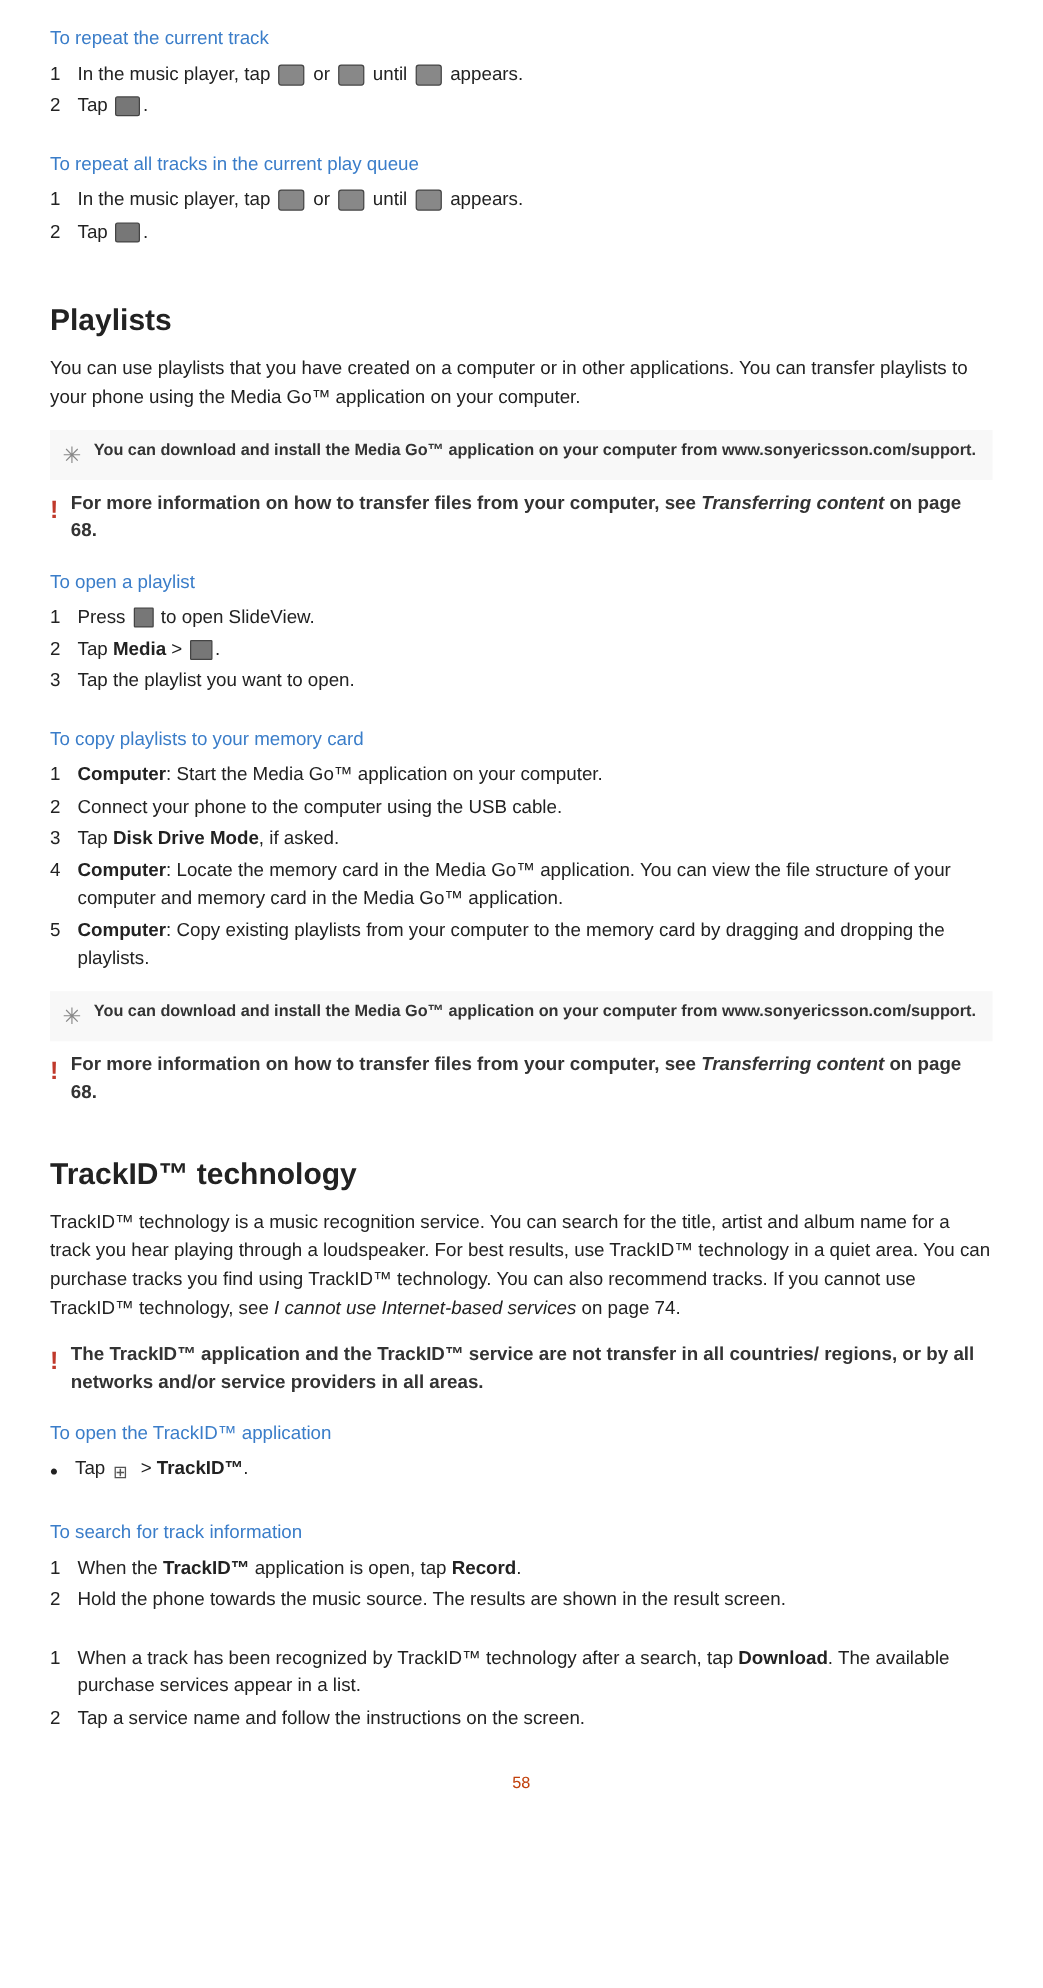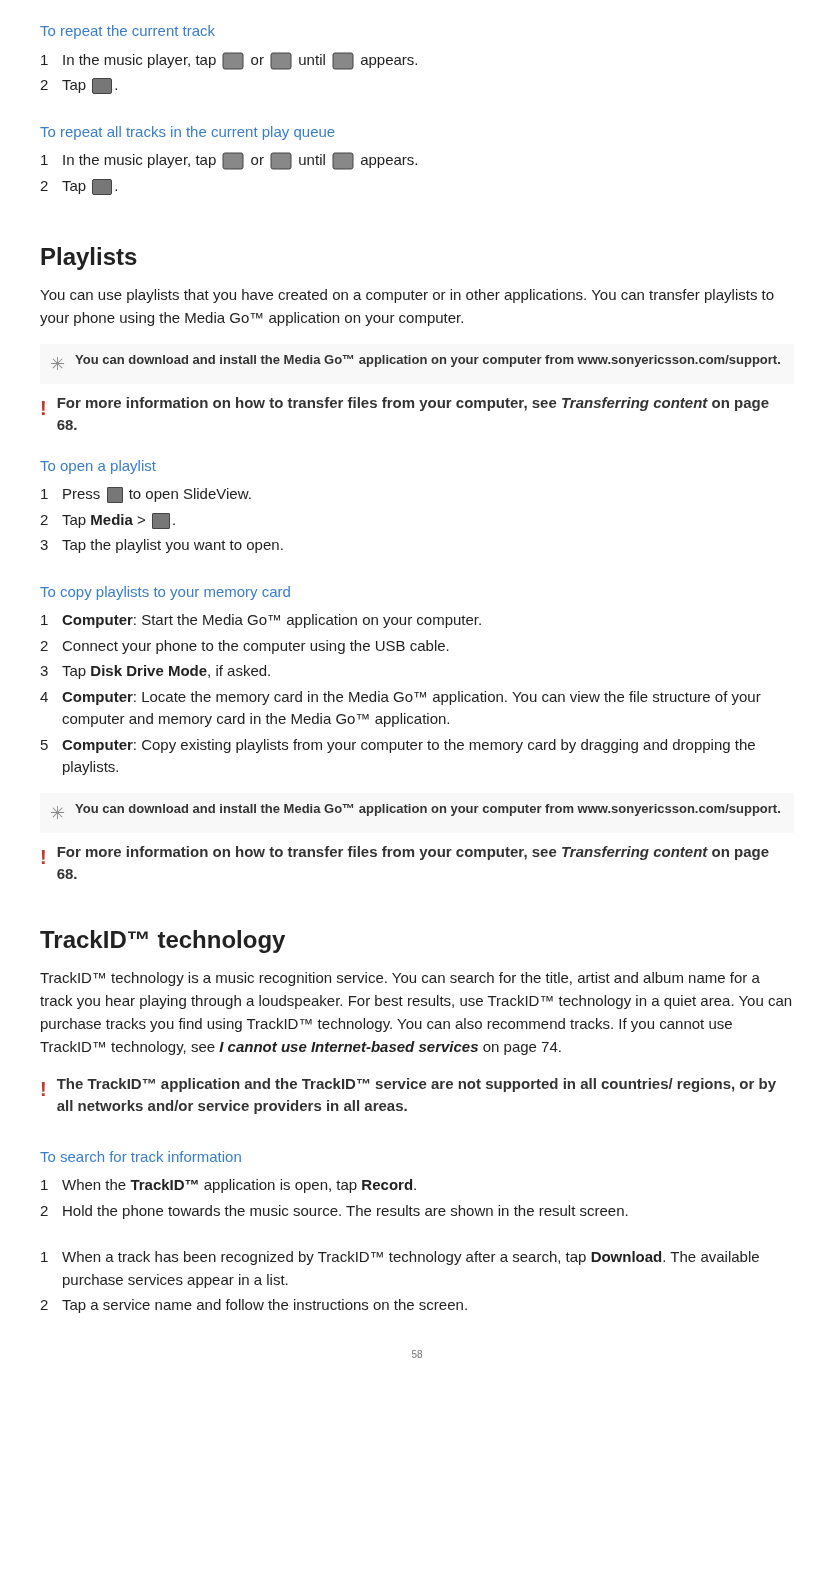--- a/index.html
+++ b/index.html
@@ -98,31 +98,31 @@
       font-style: italic;
     }
     .body-text {
       font-size: 15px;
       color: #222;
       margin-bottom: 8px;
       line-height: 1.55;
     }
     .body-text em {
       font-style: italic;
-      font-weight: bold;
+      font-weight: normal;
     }
     .page-footer {
       text-align: center;
       margin-top: 30px;
       font-size: 14px;
       color: #555;
     }
     .page-num {
-      font-size: 10px;
-      color: #737373;
+      font-size: 13px;
+      color: #c2410c;
       text-align: center;
       display: block;
       margin-bottom: 6px;
     }
     .media-icon {
       display: inline-block;
       width: 20px;
       height: 16px;
       background: #777;
       border: 1px solid #444;
@@ -349,25 +349,36 @@
 
   <div class="section-block">
     <h2 class="section-heading-large">TrackID™ technology</h2>
     <p class="body-text">
       TrackID™ technology is a music recognition service. You can search for the title, artist and album name for a track you hear playing through a loudspeaker. For best results, use TrackID™ technology in a quiet area. You can purchase tracks you find using TrackID™ technology. You can also recommend tracks. If you cannot use TrackID™ technology, see <em>I cannot use Internet-based services</em> on page 74.
     </p>
   </div>
 
   <div class="warn-box">
     <span class="warn-icon">!</span>
-    <span class="warn-text">The TrackID™ application and the TrackID™ service are not supported in all countries/ regions, or by all networks and/or service providers in all areas.</span>
-  </div>
-
-  <div class="divider"></div>
-
+    <span class="warn-text">The TrackID™ application and the TrackID™ service are not transfer in all countries/ regions, or by all networks and/or service providers in all areas.</span>
+  </div>
+
+  <div class="divider"></div>
+
+  <div class="section-block">
+    <p class="section-heading">To open the TrackID™ application</p>
+    <ul class="step-list">
+      <li>
+        <span class="bullet-point">•</span>
+        <span class="step-content">
+          Tap <span class="apps-icon"></span> &gt; <strong>TrackID™</strong>.
+        </span>
+      </li>
+    </ul>
+  </div>
 
   <div class="divider"></div>
 
   <div class="section-block">
     <p class="section-heading">To search for track information</p>
     <ol class="step-list">
       <li>
         <span class="step-num">1</span>
         <span class="step-content">When the <strong>TrackID™</strong> application is open, tap <strong>Record</strong>.</span>
       </li>

